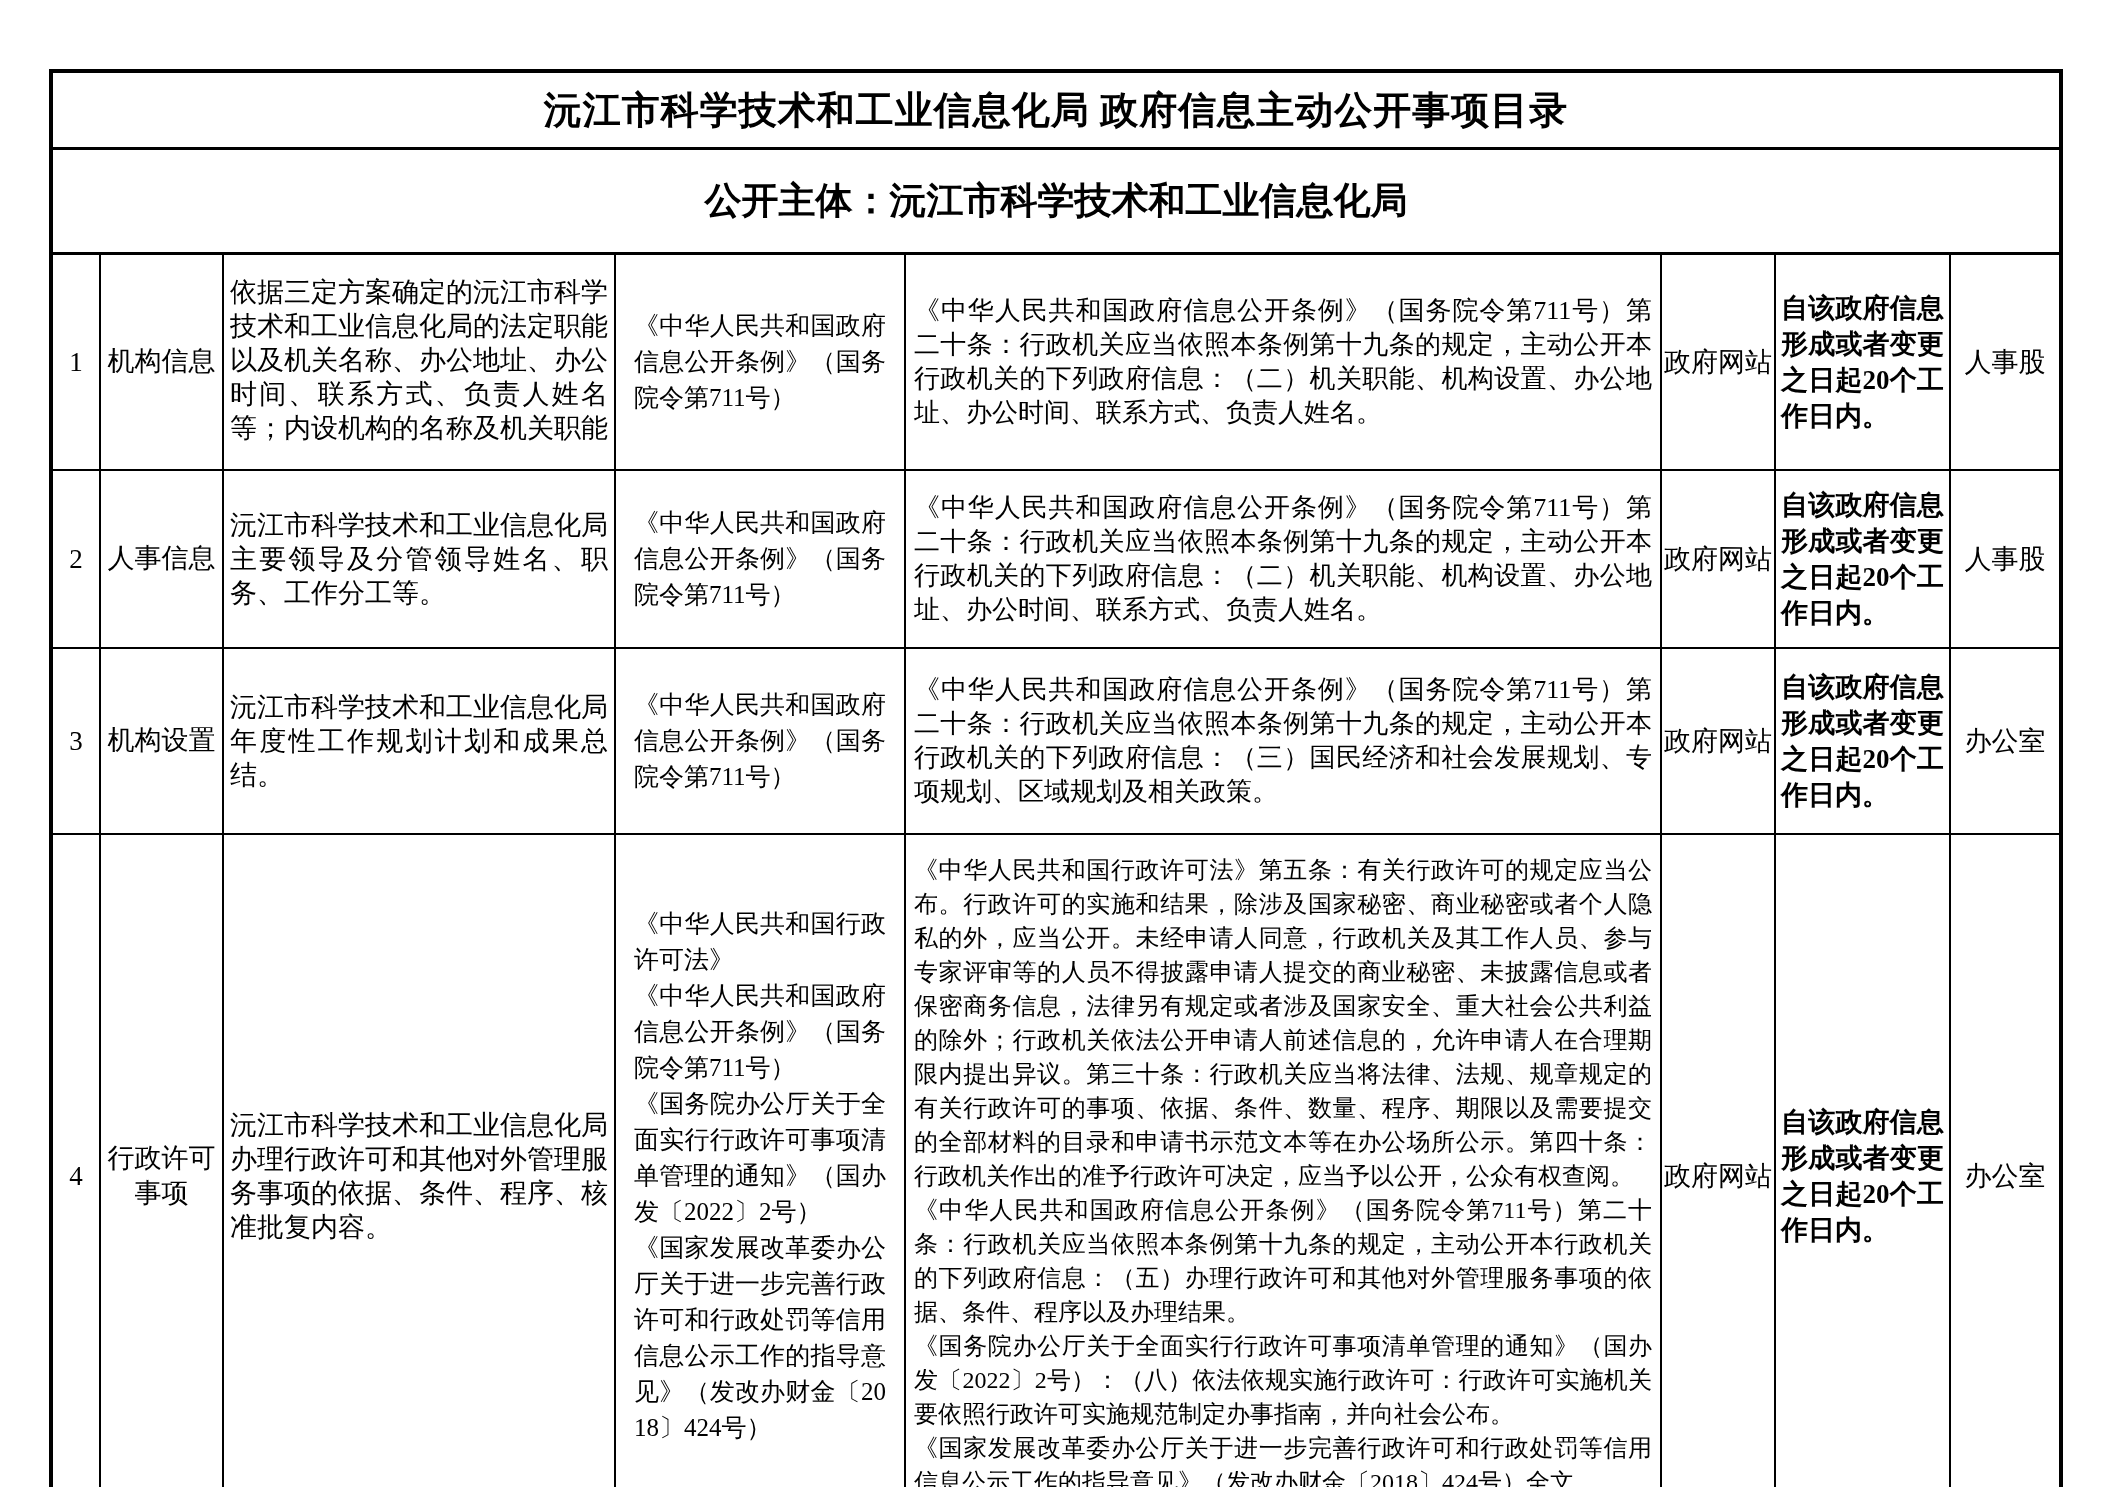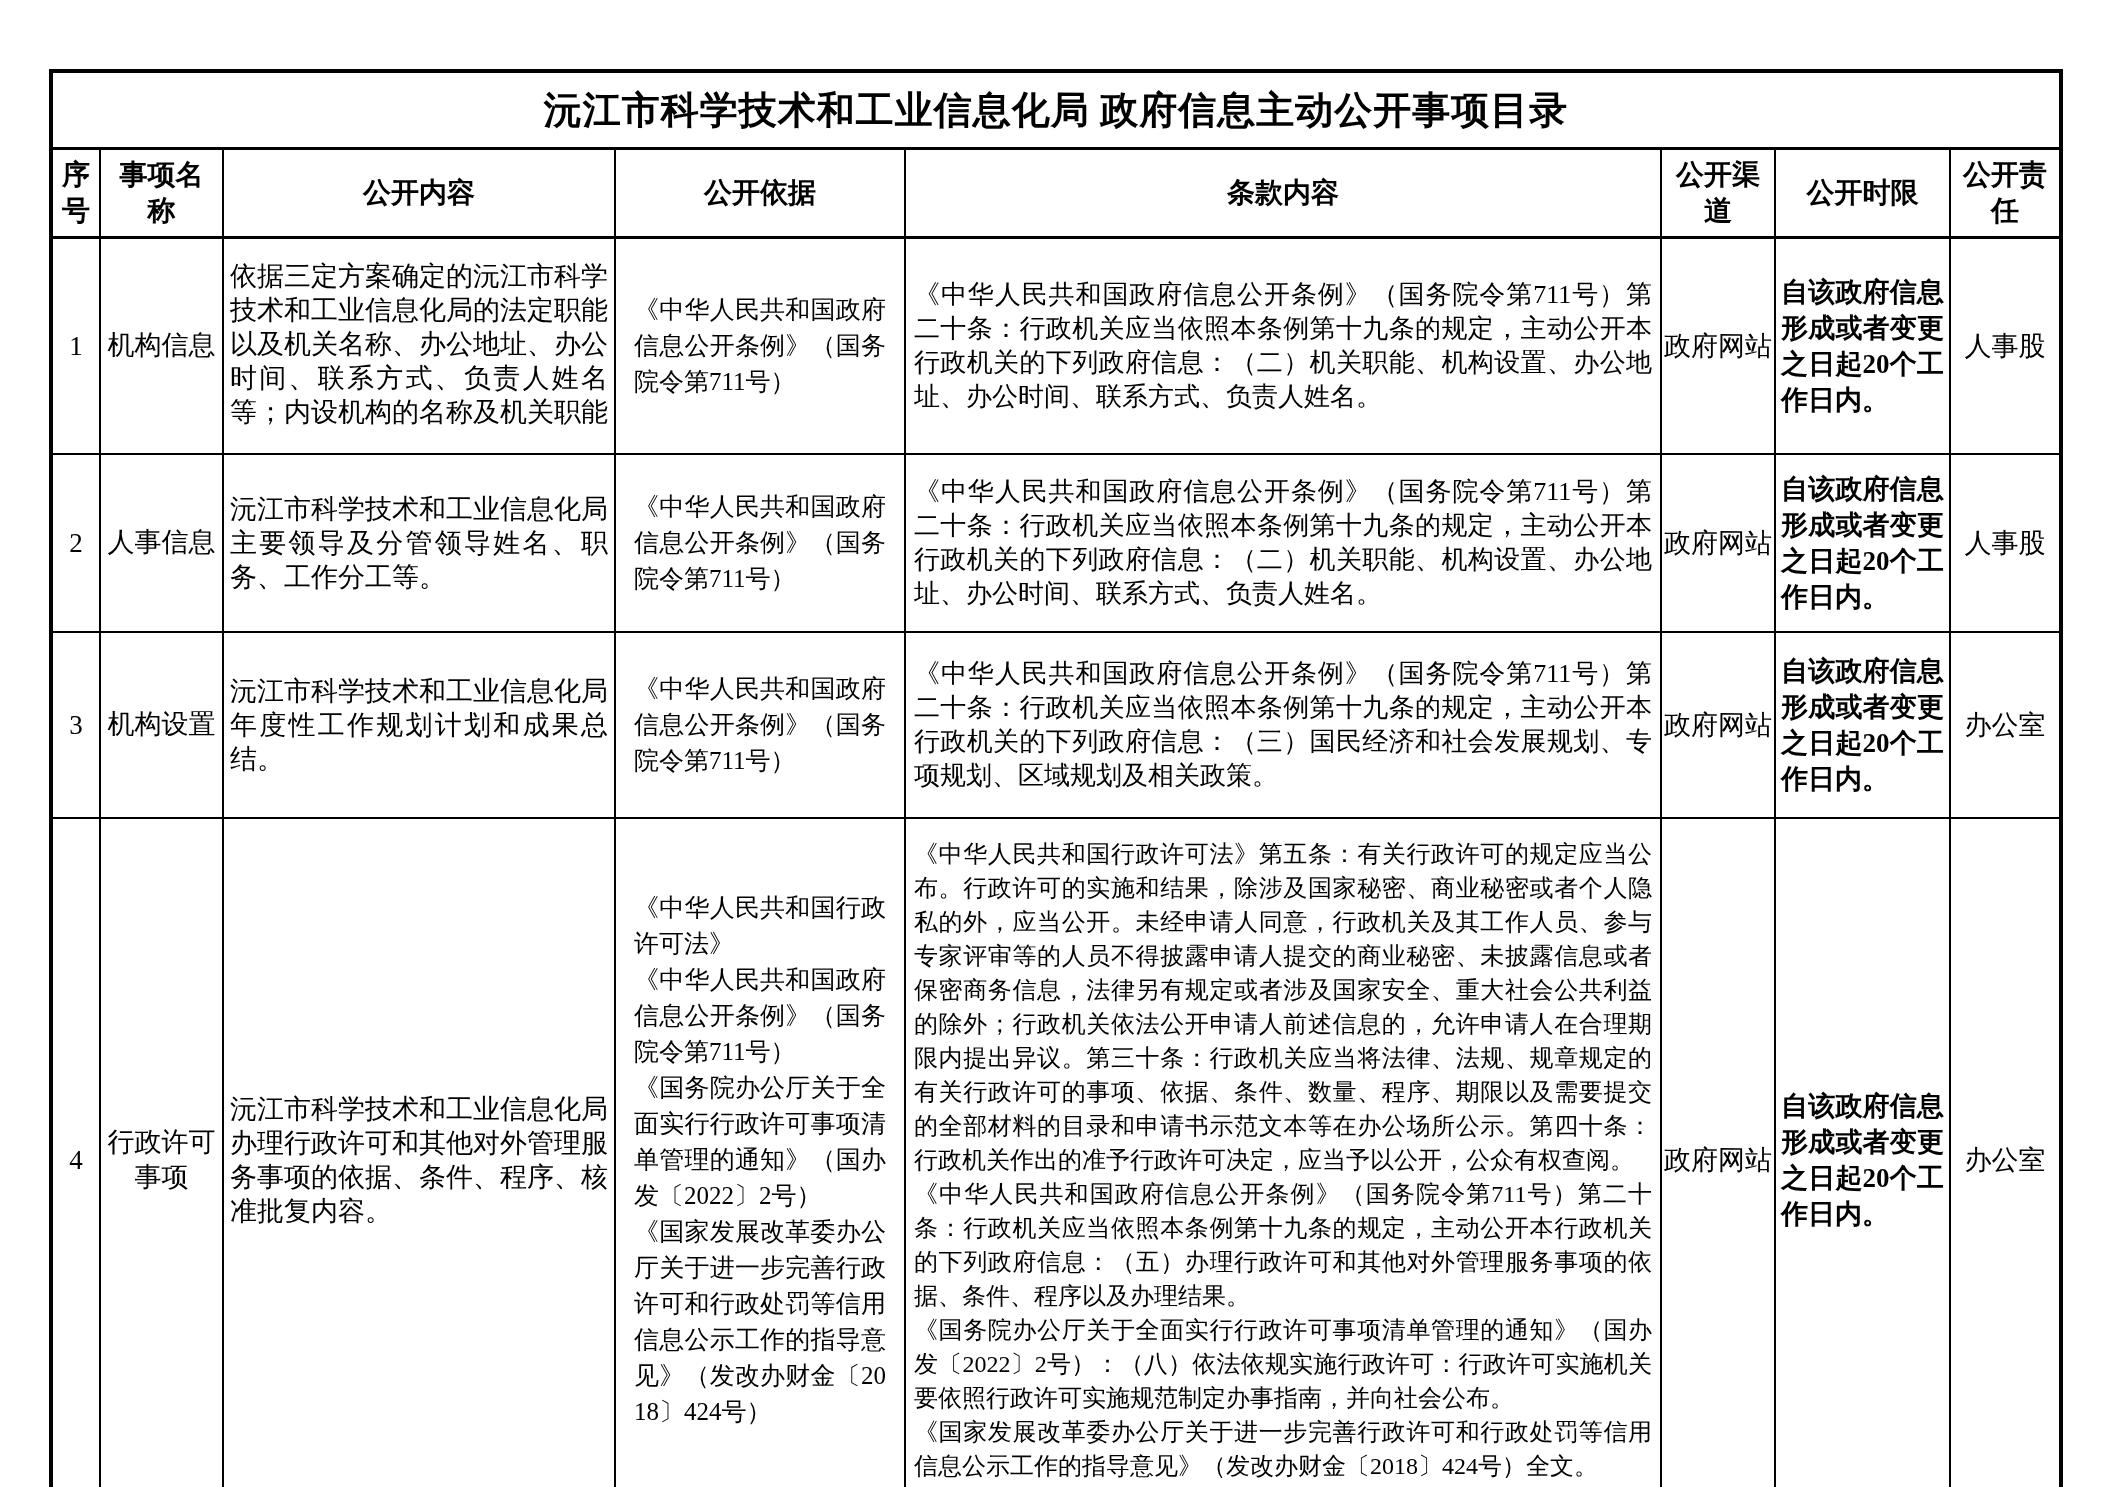--- a/index.html
+++ b/index.html
@@ -64,31 +64,24 @@
         <col style="width:114px">
         <col style="width:175px">
         <col style="width:111px">
     </colgroup>
 
     <tbody>
         <tr class="title-row">
       <td colspan="8">沅江市科学技术和工业信息化局 政府信息主动公开事项目录</td>
     </tr>
 
+    <tr class="subtitle-row">
+      <td colspan="8">公开主体：沅江市科学技术和工业信息化局</td>
+    </tr>
 
-    <tr class="header-row">
-      <th>序号</th>
-      <th>事项名称</th>
-      <th>公开内容</th>
-      <th>公开依据</th>
-      <th>条款内容</th>
-      <th>公开渠道</th>
-      <th>公开时限</th>
-      <th>公开责任</th>
-    </tr>
 
     <tr class="r1">
       <td class="c-seq">1</td>
       <td class="c-name">机构信息</td>
       <td class="c-content">
             <div class="clip">依据三定方案确定的沅江市科学技术和工业信息化局的法定职能以及机关名称、办公地址、办公时间、联系方式、负责人姓名等；内设机构的名称及机关职能等。</div>
           </td>
       <td class="c-basis">《中华人民共和国政府信息公开条例》（国务院令第711号）</td>
       <td class="c-clause">《中华人民共和国政府信息公开条例》（国务院令第711号）第二十条：行政机关应当依照本条例第十九条的规定，主动公开本行政机关的下列政府信息：（二）机关职能、机构设置、办公地址、办公时间、联系方式、负责人姓名。</td>
       <td class="c-channel">政府网站</td>

